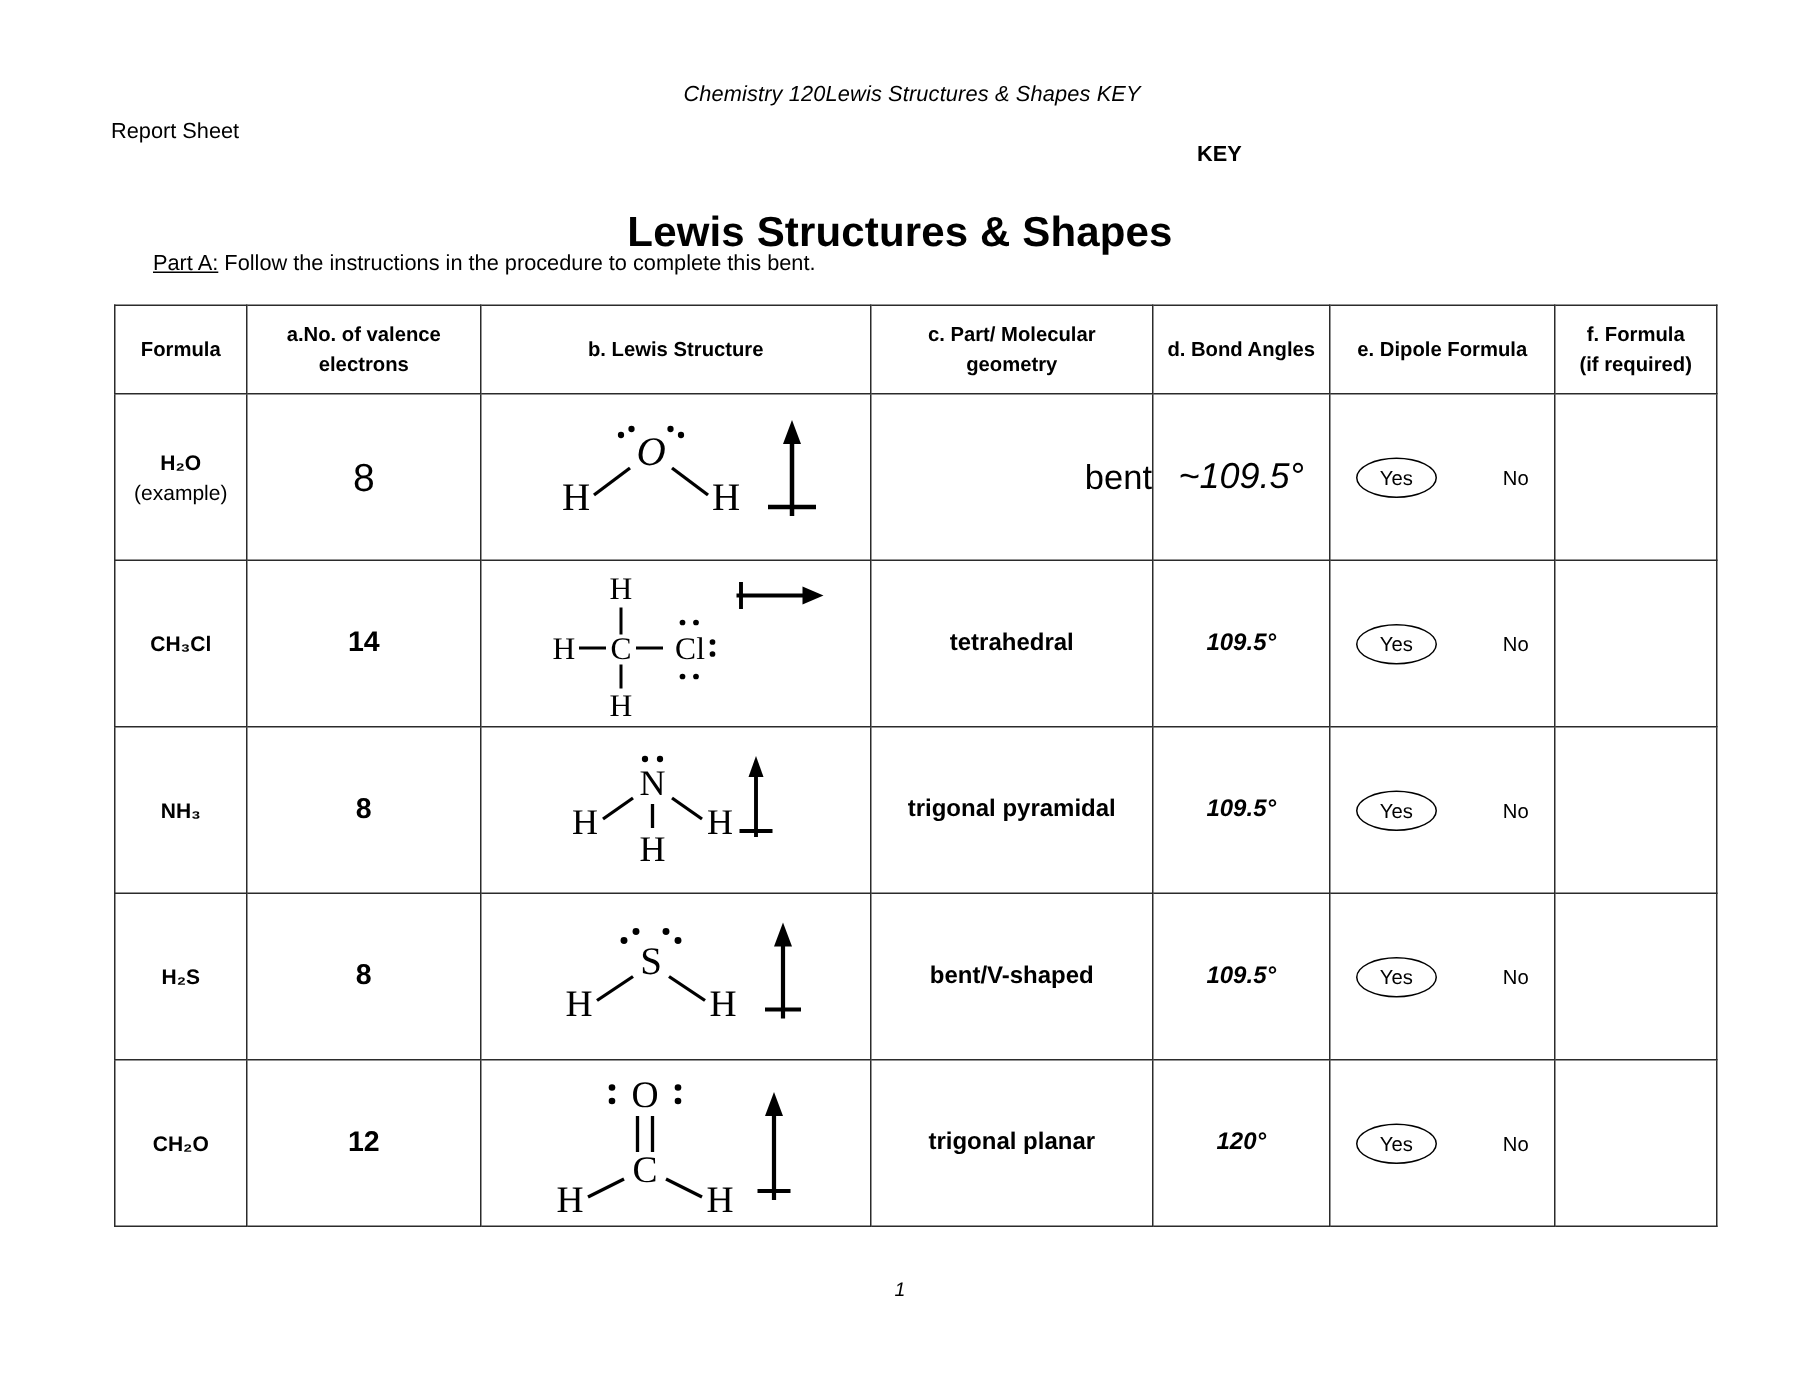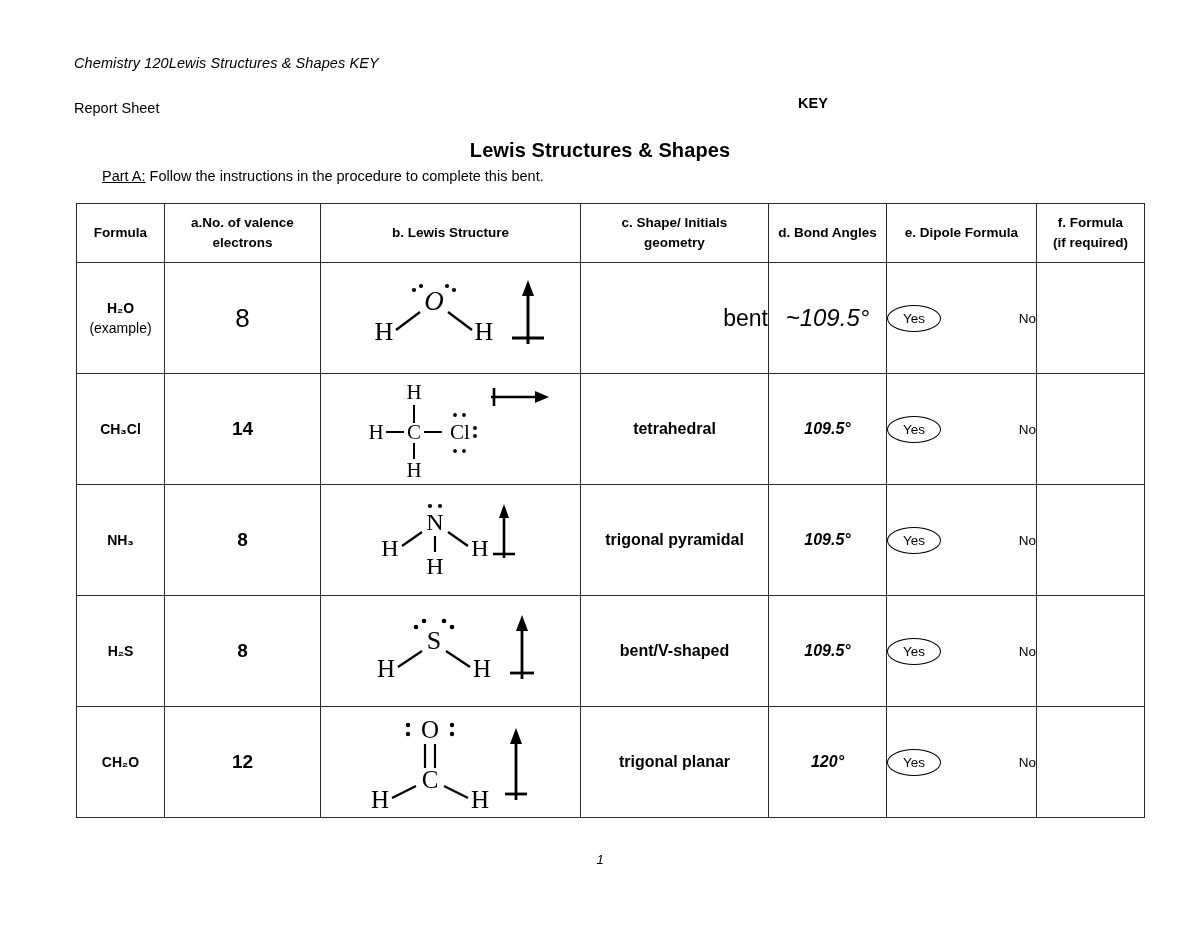--- a/index.html
+++ b/index.html
@@ -22,54 +22,54 @@
     box-sizing: border-box;
     padding: 0;
   }
 
   
   .hdr-row {
     position: absolute;
     left: 74px;
     right: 58px;
     display: flex;
-    justify-content: flex-start;
+    justify-content: center;
     align-items: baseline;
   }
   .hdr-row.line1 { top: 55px; }
   .hdr-left-italic, .hdr-right-italic {
     font-style: italic;
     font-size: 14.5px;
     letter-spacing: .1px;
   }
   .reportsheet-row {
     position: absolute;
     left: 74px;
-    top: 99px;
+    top: 79px;
     width: 1070px;
   }
   .reportsheet-label {
     font-size: 14.5px;
   }
   .key-label {
     position: absolute;
     left: 765px;
     top: 95px;
     font-size: 14.5px;
     font-weight: bold;
     margin-left: 33px;
   }
 
   .doc-title {
     position: absolute;
     top: 139px;
     left: 0;
     width: 1200px;
     text-align: center;
-    font-size: 20px;
+    font-size: 28px;
     font-weight: bold;
     letter-spacing: .1px;
   }
 
   .partline {
     position: absolute;
     left: 74px;
     top: 168px;
     font-size: 14.5px;
     white-space: nowrap;
@@ -146,21 +146,21 @@
   }
   .cell-angle.example-angle {
     font-weight: normal;
     font-size: 24px;
   }
 
   
   .dipole-wrap {
     display: flex;
     align-items: center;
-    justify-content: space-between;
+    justify-content: center;
     gap: 44px;
     font-size: 13.5px;
   }
   .yes-circled {
     position: relative;
     display: inline-block;
     padding: 6px 16px;
   }
   .yes-circled .ellipse {
     position: absolute;
@@ -219,21 +219,21 @@
     </colgroup>
     <thead>
       <tr>
         <th>Formula</th>
         <th>
           <span>a.No. of valence</span><br>
           <span>electrons</span>
         </th>
         <th>b.  Lewis Structure</th>
         <th>
-          <span>c. Shape/ Initials</span><br>
+          <span>c. Part/ Molecular</span><br>
           <span>geometry</span>
         </th>
         <th>d. Bond Angles</th>
         <th>e. Dipole Formula</th>
         <th>
           <span>f. Formula</span><br>
           <span>(if required)</span>
         </th>
       </tr>
     </thead>

